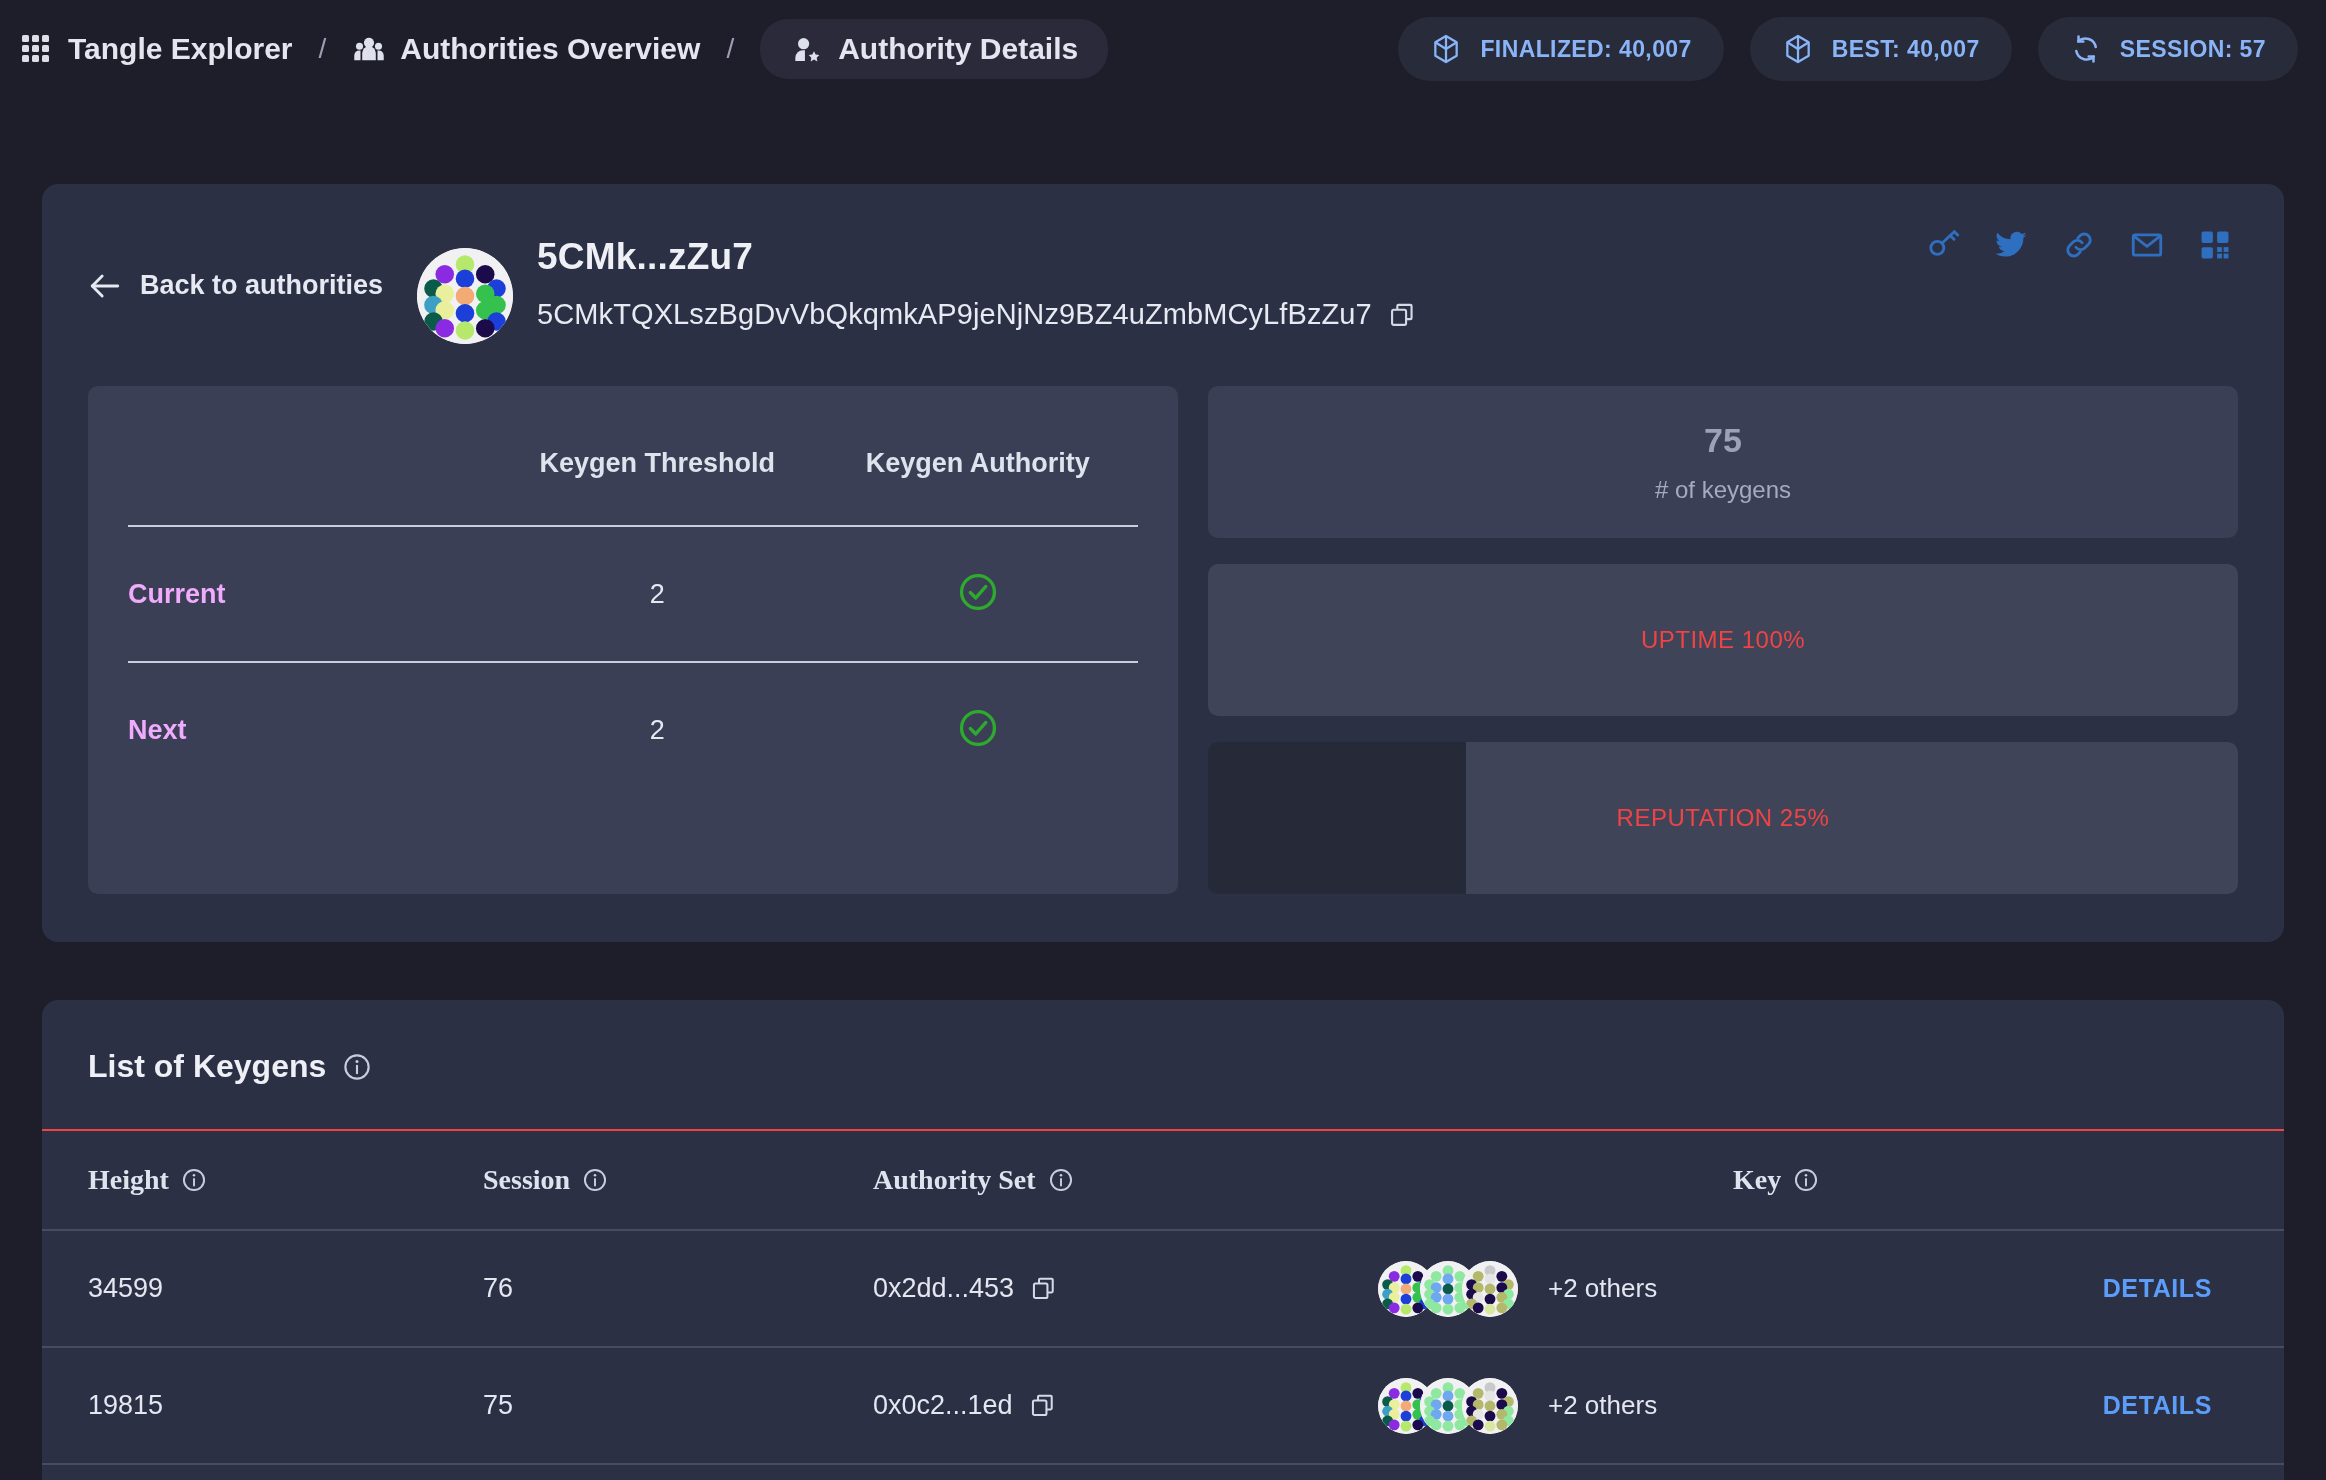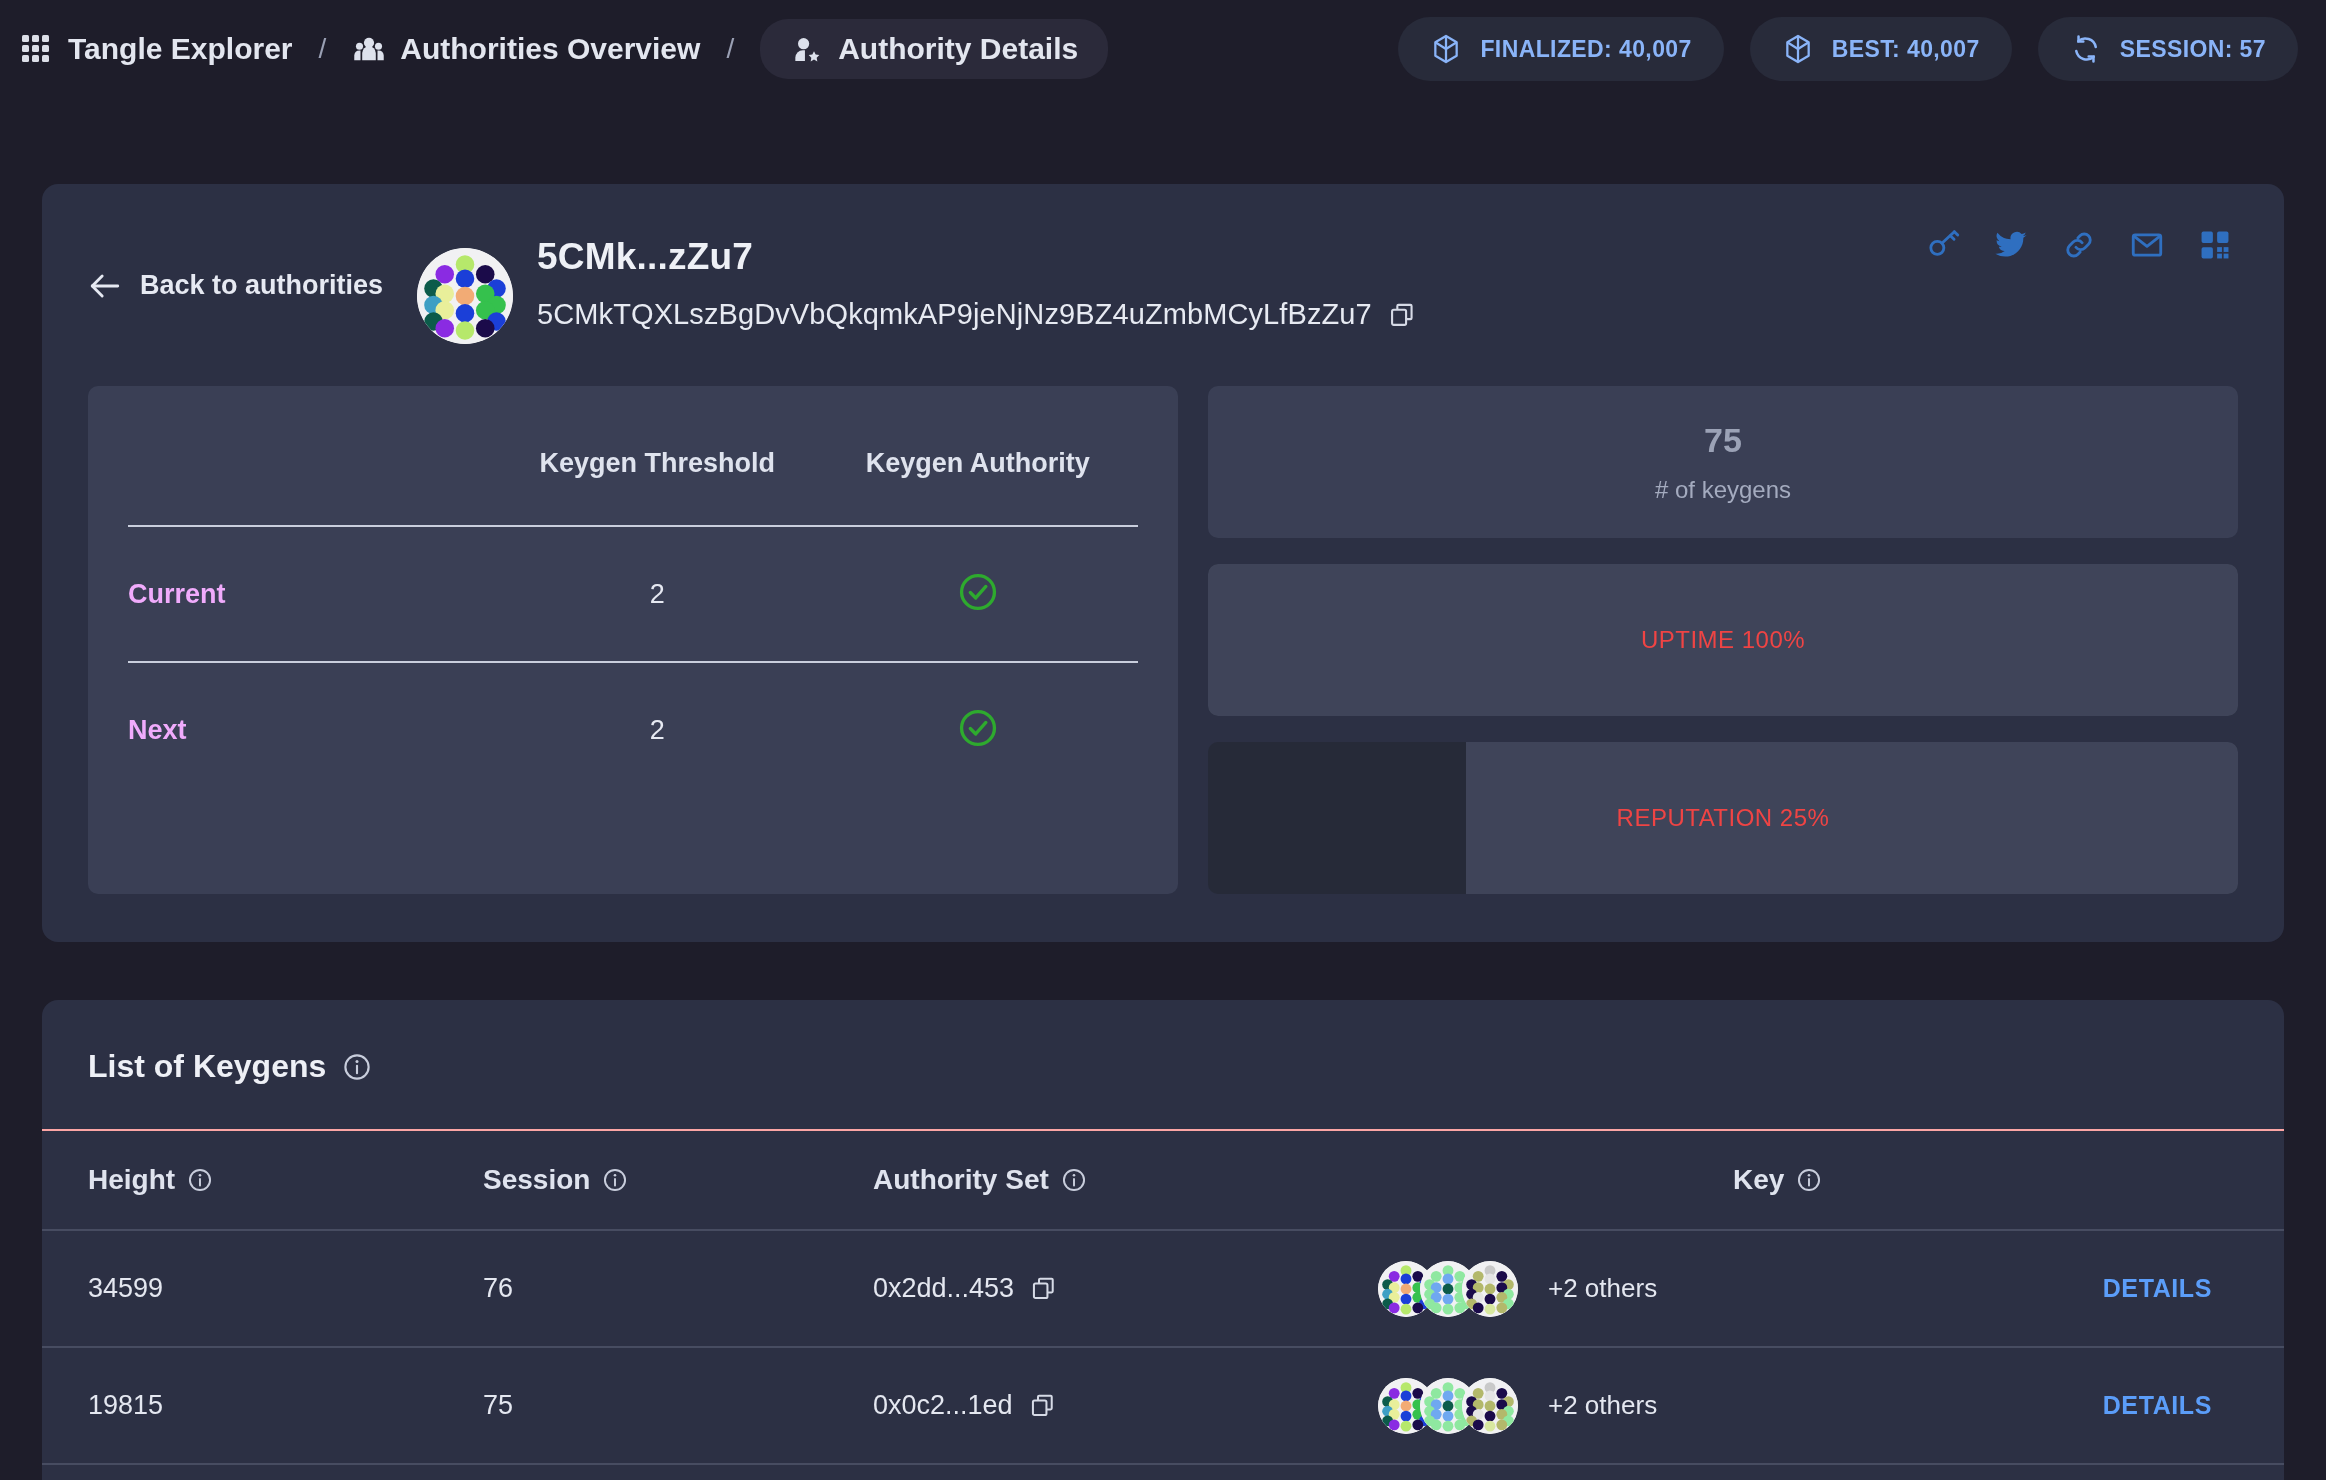--- a/index.html
+++ b/index.html
@@ -84,21 +84,21 @@
   .bar-fill.right { left: auto; right: 0; }
   .bar-txt { position: relative; color: #ef4444; font-size: 24px;
     font-weight: 400; letter-spacing: .5px; }
 
   
   .card-list { margin-top: 58px; overflow: hidden; }
   .list-title { font-size: 32px; font-weight: 700; color: #eef0f6;
     display: flex; align-items: center; gap: 16px;
     padding: 48px 46px 44px; }
   .thead, .trow { display: flex; align-items: center; padding: 0 46px; }
-  .thead { height: 100px; border-top: 2px solid #fca5a5; }
+  .thead { height: 100px; border-top: 2px solid #ef4444; font-family: Liberation Serif, serif; }
   .trow { height: 117px; border-top: 2px solid #474c61; }
   .th { font-size: 28px; font-weight: 700; color: #dfe3ee;
     display: flex; align-items: center; gap: 12px; }
   .td { font-size: 27px; color: #e4e7f0; display: flex;
     align-items: center; gap: 16px; }
   .c-height { width: 395px; }
   .c-session { width: 390px; }
   .c-key { width: 505px; }
   .c-auth { flex: 1; }
   .avstack { display: flex; align-items: center; }

